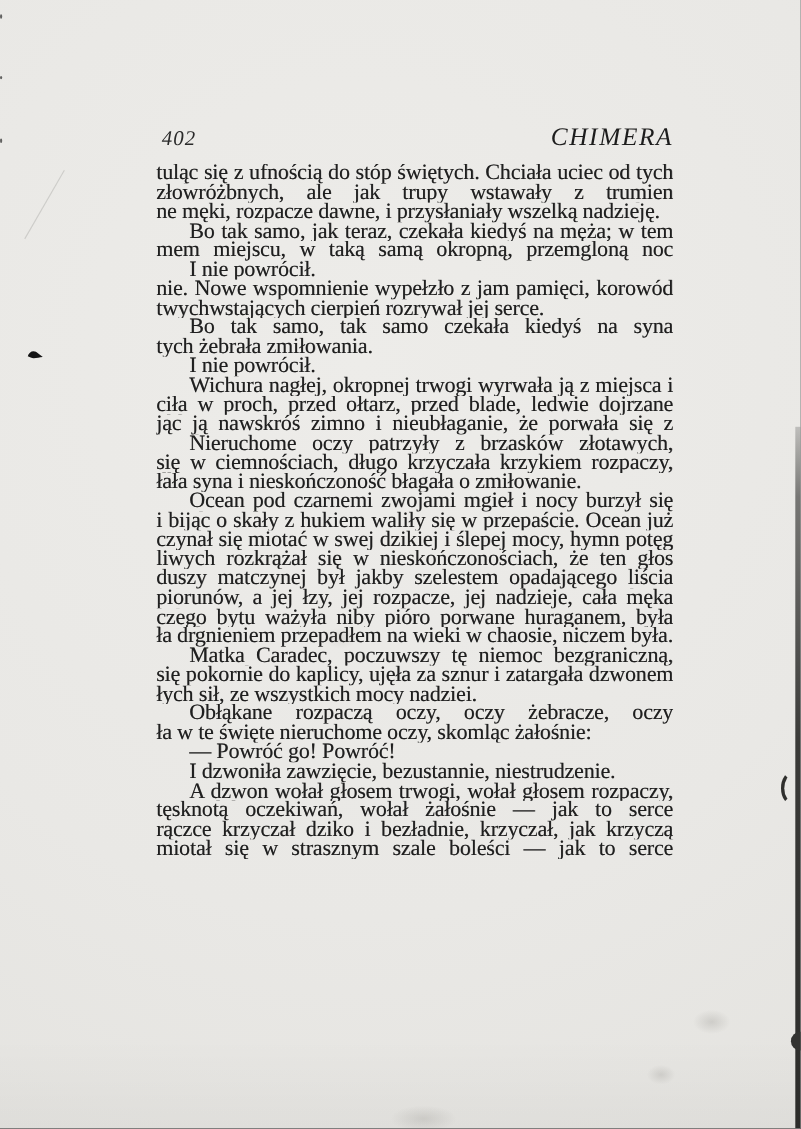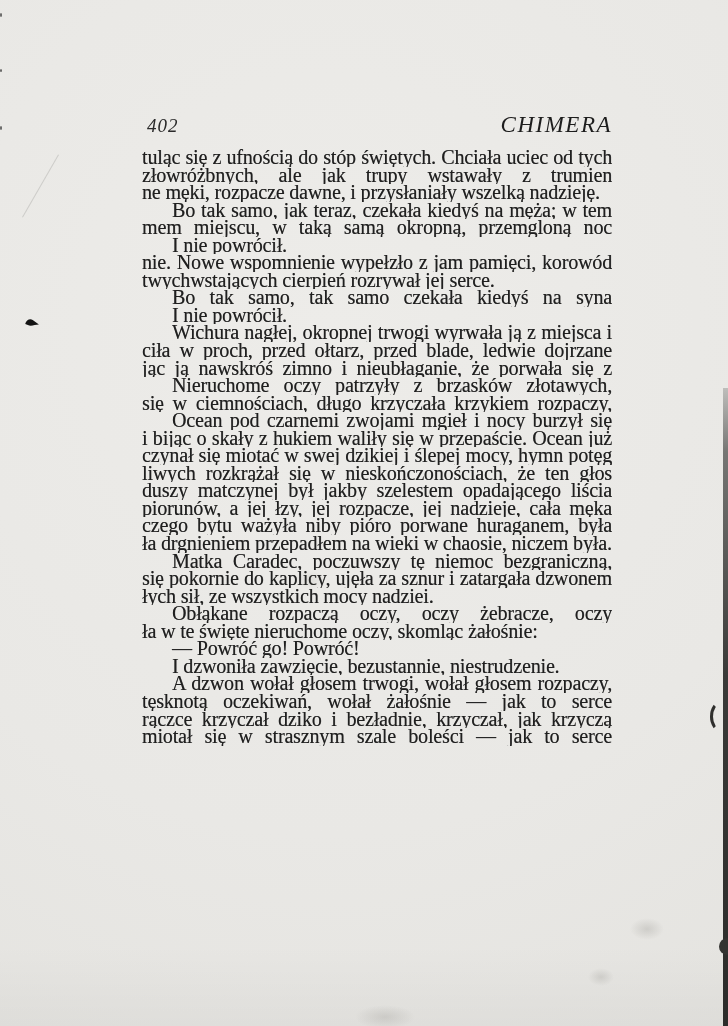--- a/index.html
+++ b/index.html
@@ -118,26 +118,28 @@
   <div class="text-block" id="text-block">
       <div class="line">tuląc się z ufnością do stóp świętych. Chciała uciec od tych widm</div>
       <div class="line">złowróżbnych, ale jak trupy wstawały z trumien zapomnienia daw-</div>
       <div class="line last">ne męki, rozpacze dawne, i przysłaniały wszelką nadzieję.</div>
       <div class="line indent">Bo tak samo, jak teraz, czekała kiedyś na męża; w tem sa-</div>
       <div class="line last">mem miejscu, w taką samą okropną, przemgloną noc jesieni.</div>
       <div class="line indent last">I nie powrócił.</div>
       <div class="line">nie. Nowe wspomnienie wypełzło z jam pamięci, korowód zmar-</div>
       <div class="line last">twychwstających cierpień rozrywał jej serce.</div>
       <div class="line indent">Bo tak samo, tak samo czekała kiedyś na syna starszego,</div>
+      <div class="line last">tych żebrała zmiłowania.</div>
       <div class="line indent last">I nie powrócił.</div>
       <div class="line indent">Wichura nagłej, okropnej trwogi wyrwała ją z miejsca i rzu-</div>
       <div class="line last">ciła w proch, przed ołtarz, przed blade, ledwie dojrzane oblicze.</div>
       <div class="line">jąc ją nawskróś zimno i nieubłaganie, że porwała się z krzykiem</div>
       <div class="line indent">Nieruchome oczy patrzyły z brzasków złotawych, przeszywa-</div>
       <div class="line">się w ciemnościach, długo krzyczała krzykiem rozpaczy, długo wo-</div>
+      <div class="line last">łała syna i nieskończoność błagała o zmiłowanie.</div>
       <div class="line indent">Ocean pod czarnemi zwojami mgieł i nocy burzył się zło-</div>
       <div class="line">i bijąc o skały z hukiem waliły się w przepaście. Ocean już po-</div>
       <div class="line">czynał się miotać w swej dzikiej i ślepej mocy, hymn potęg strasz-</div>
       <div class="line">liwych rozkrążał się w nieskończonościach, że ten głos umęczonej</div>
       <div class="line">duszy matczynej był jakby szelestem opadającego liścia przy biciu</div>
       <div class="line">piorunów, a jej łzy, jej rozpacze, jej nadzieje, cała męka człowie-</div>
       <div class="line">czego bytu ważyła niby pióro porwane huraganem, była kroplą, by-</div>
       <div class="line last">ła drgnieniem przepadłem na wieki w chaosie, niczem była.</div>
       <div class="line indent">Matka Caradec, poczuwszy tę niemoc bezgraniczną, wsunęła</div>
       <div class="line">się pokornie do kaplicy, ujęła za sznur i zatargała dzwonem z ca-</div>

